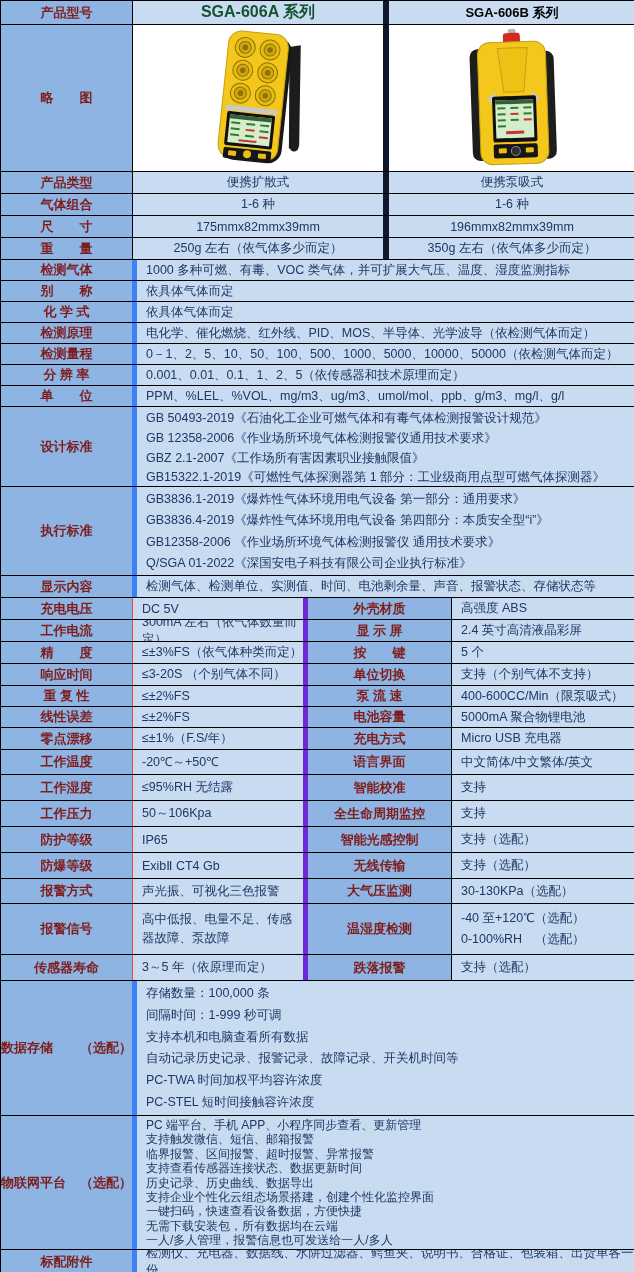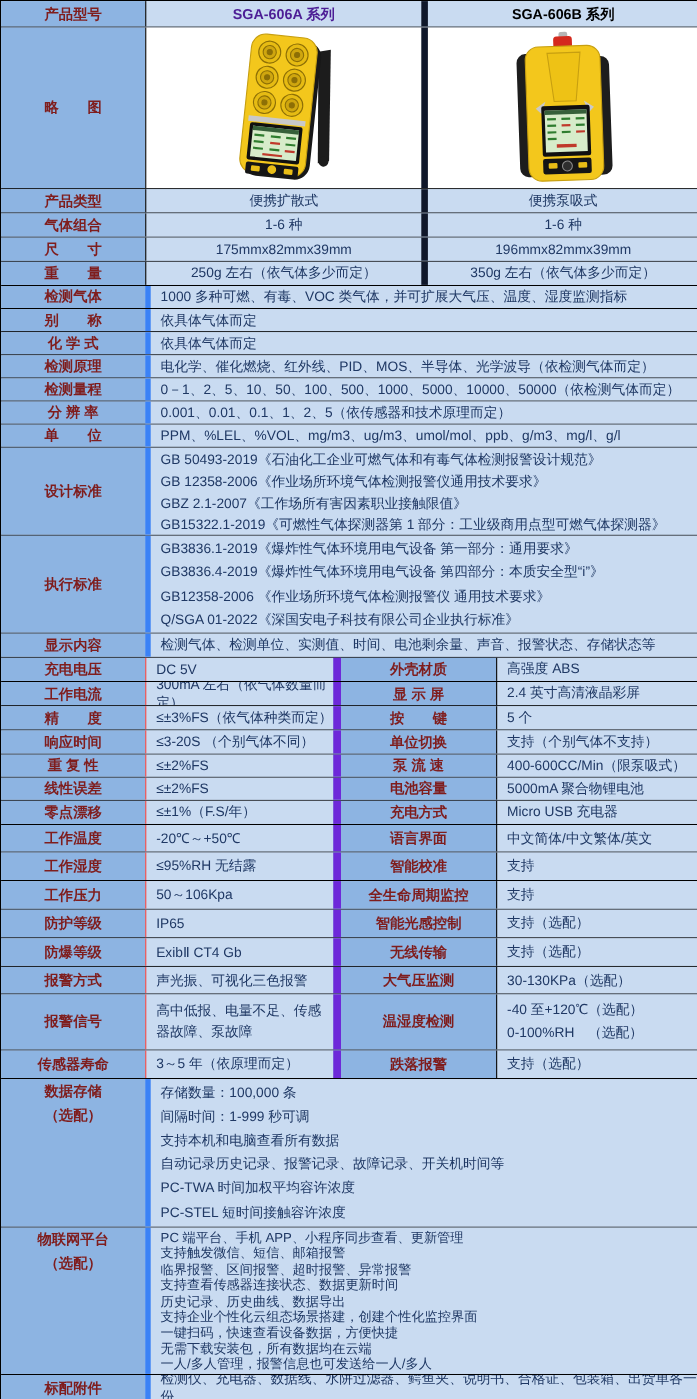--- a/index.html
+++ b/index.html
@@ -9,43 +9,43 @@
   .row + .row{border-top:1px solid #000;}
   .cell{box-sizing:border-box;display:flex;align-items:center;overflow:hidden;}
   .lab{background:#8db4e2;font-weight:bold;color:#7f1d1d;justify-content:center;font-size:13px;text-align:center;}
   .val{background:#c9dbf1;color:#1f3864;font-size:12.5px;}
   .white{background:#ffffff;justify-content:center;}
   .c1{width:131px;}
   .c2{width:251px;border-left:1px solid #000;}
   .c3{flex:1;border-left:6px solid #0f172a;}
   .cv{flex:1;border-left:5px solid #3b82f6;}
   .q2{width:171px;border-left:1px solid #ef4444;}
-  .q3{width:148px;border-left:7px solid #6d28d9;}
+  .q3{width:148px;border-left:5px solid #6d28d9;}
   .q4{flex:1;border-left:1px solid #000;}
   .cen{justify-content:center;text-align:center;}
   .lft{padding-left:9px;}
   .wrap{line-height:19px;padding:2px 4px 2px 9px;}
   .lines{display:block;padding:2px 0 0 9px;}
   .lines > div{white-space:nowrap;}
   .lh20 > div{line-height:19.8px;}
   .lh21 > div{line-height:21.4px;}
   .lh22 > div{line-height:21.8px;}
   .iotl > div{line-height:14.4px;font-size:12px;}
-  .lab2{flex-direction:column;justify-content:flex-start;line-height:22px;font-family:Liberation Serif, serif;}
+  .lab2{flex-direction:row;justify-content:space-between;line-height:22px;font-family:Liberation Serif, serif;}
   .v2lines{display:block;padding:4px 0 0 9px;}
   .v2lines > div{line-height:21px;white-space:nowrap;}
 </style>
 </head>
 <body>
 
 <div class="sheet">
 
   <div class="row" style="height:23px">
     <div class="cell c1 lab">产品型号</div>
-    <div class="cell c2 val cen" style="font-weight:bold;color:#4c1d95;font-size:13px">SGA-606A 系列</div>
+    <div class="cell c2 val cen" style="font-weight:bold;color:#14532d;font-size:16px">SGA-606A 系列</div>
     <div class="cell c3 val cen" style="font-weight:bold;color:#000;font-size:13px">SGA-606B 系列</div>
   </div>
 
   <div class="row" style="height:147px">
     <div class="cell c1 lab">略　　图</div>
     <div class="cell c2 white">
       <svg width="150" height="140" viewBox="0 0 150 140">
         <g transform="rotate(6 75 70)">
           <polygon points="101,16 112,13 121,114 111,117" fill="#1c1c1c"></polygon>
           <circle cx="116" cy="115" r="4.5" fill="#1c1c1c"></circle>

